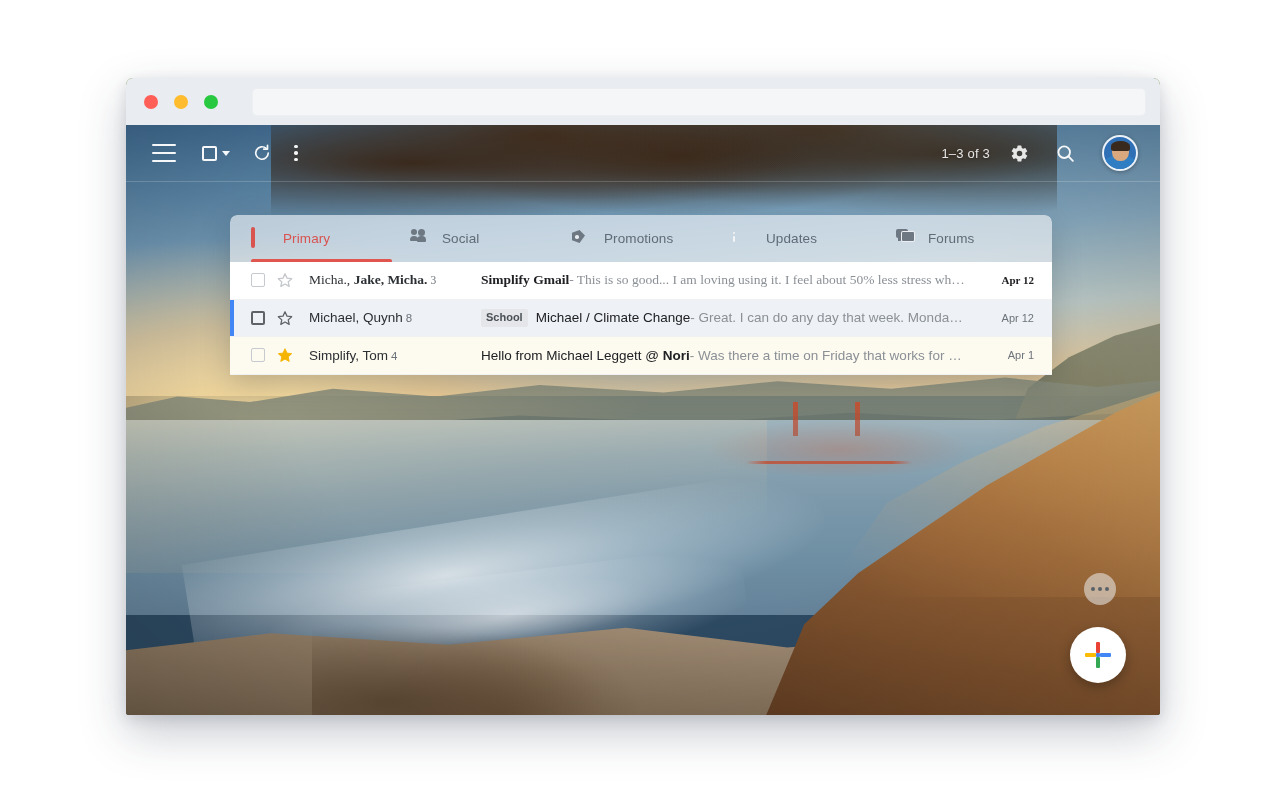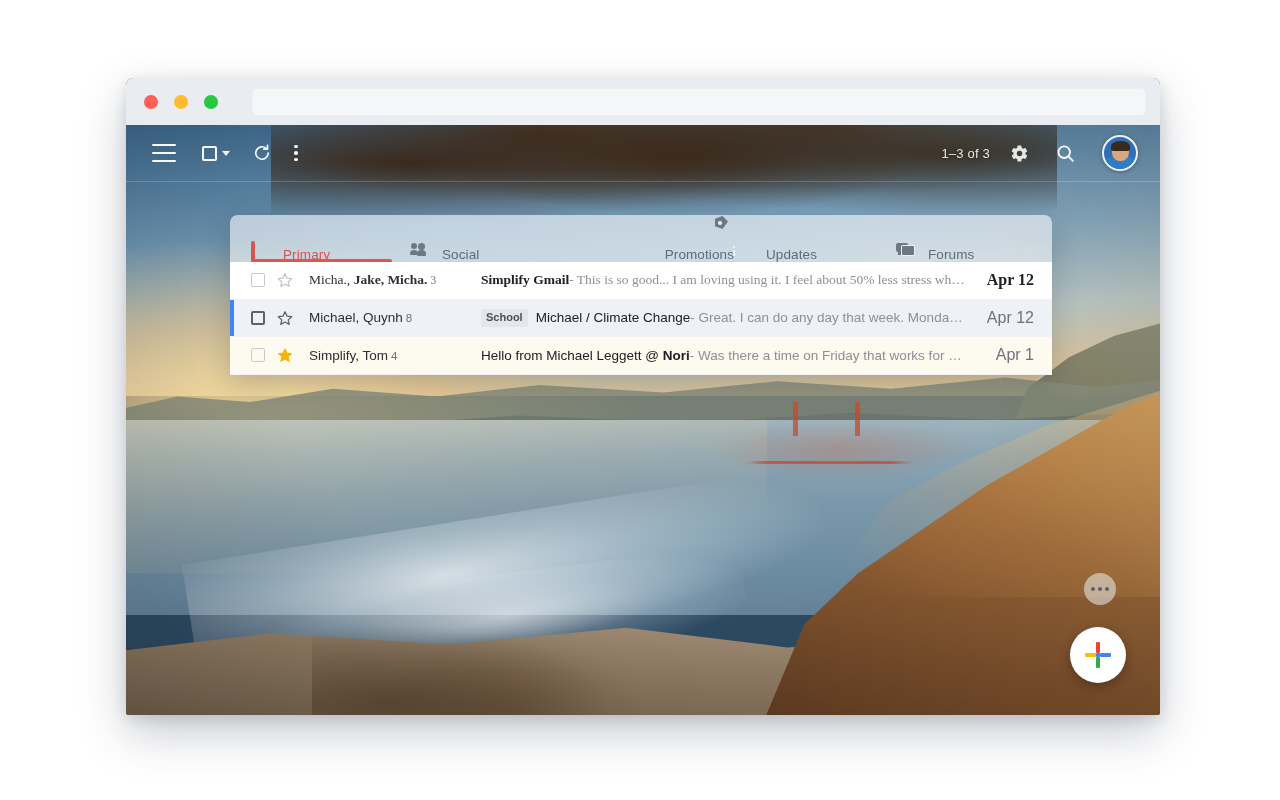--- a/index.html
+++ b/index.html
@@ -176,26 +176,26 @@
     border-radius:7px 7px 0 0;overflow:hidden;z-index:5;
     box-shadow:0 10px 30px rgba(20,30,45,.22);
   }
   #category-tabs{
     display:flex;align-items:center;height:47px;
     background:rgba(244,246,248,.62);
     backdrop-filter:blur(2px);
     border-radius:7px 7px 0 0;
   }
   .tab{
-    display:flex;align-items:flex-end;gap:13px;height:47px;position:relative;
+    display:flex;align-items:center;gap:13px;height:47px;position:relative;
     cursor:pointer;box-sizing:border-box;
   }
   .tab:nth-child(1){padding-left:21px;width:180px;}
   .tab:nth-child(2){width:162px;}
-  .tab:nth-child(3){width:162px;flex-direction:column;}
+  .tab:nth-child(3){width:162px;}
   .tab:nth-child(4){width:162px;}
   .tab:nth-child(5){width:156px;}
   .tab-label{font-size:13.5px;color:#5f6b76;letter-spacing:.1px;}
   .tab.active .tab-label{color:#d9534f;}
   .tab-underline{
     position:absolute;left:21px;right:18px;bottom:0;height:3px;background:#e0564f;border-radius:2px 2px 0 0;
   }
   .tab-icon{width:19px;height:19px;position:relative;flex:none;}
 
   
@@ -253,21 +253,21 @@
   }
   .label-chip{
     display:inline-block;background:#e4e6e9;color:#4a5056;font-size:11px;
     padding:2px 5px;border-radius:2px;margin-right:8px;flex:none;line-height:1.25;font-weight:bold;
   }
   .subject{color:#202124;flex:none;}
   .subject.bold{font-weight:bold;}
   .subject .bold{font-weight:bold;}
   .snippet{color:#8b9096;overflow:hidden;text-overflow:ellipsis;white-space:nowrap;}
   .row-date{
-    margin-left:14px;flex:none;font-size:16px;color:#6c737a;width:52px;text-align:right;
+    margin-left:14px;flex:none;font-size:11px;color:#6c737a;width:52px;text-align:right;
   }
   .row-date.bold{font-weight:bold;color:#202124;}
 
   
   #more-fab{
     position:absolute;right:44px;bottom:110px;width:32px;height:32px;border-radius:50%;
     background:rgba(236,238,240,.55);display:flex;align-items:center;justify-content:center;gap:3px;
     cursor:pointer;z-index:7;
   }
   #more-fab i{width:4px;height:4px;border-radius:50%;background:#5b6066;display:block;}

